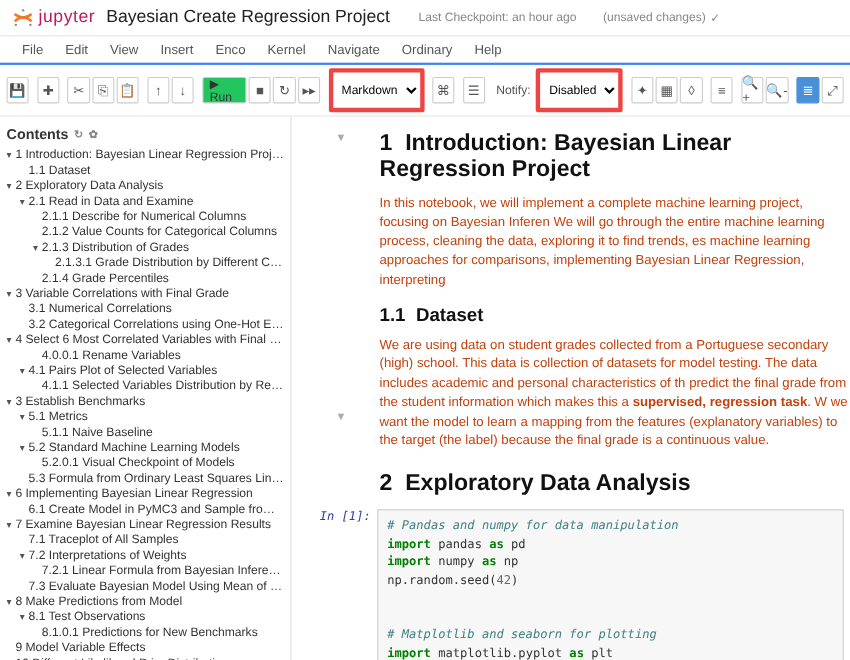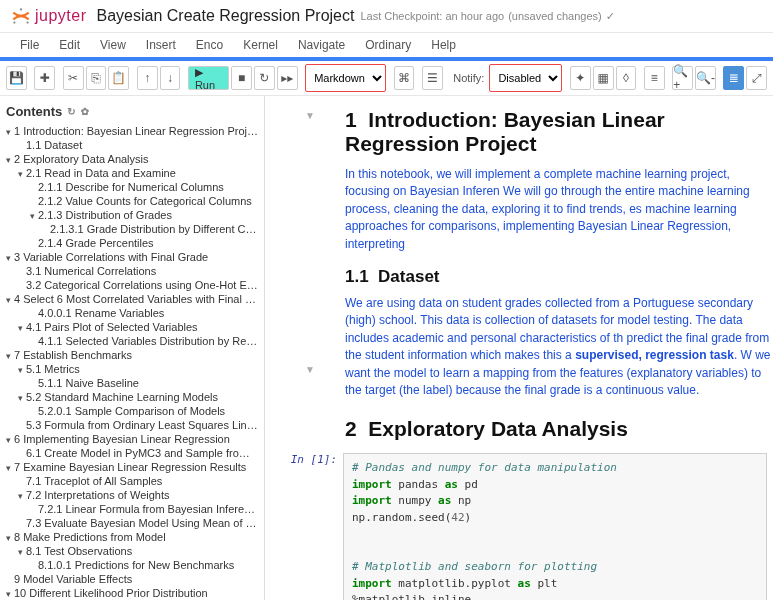--- a/index.html
+++ b/index.html
@@ -2,48 +2,48 @@
 <html><head>
 <meta charset="utf-8">
 <style>
 * { box-sizing: border-box; margin: 0; padding: 0; }
 body { font-family: "Helvetica Neue", Helvetica, Arial, sans-serif; font-size: 13px; color: #333; background: #fff; width: 773px; height: 600px; overflow: hidden; }
 .header { display: flex; align-items: center; padding: 5px 10px; border-bottom: 1px solid #e7e7e7; }
 .logo { display: flex; align-items: center; margin-right: 10px; }
 .logo-svg { width: 22px; height: 22px; margin-right: 3px; }
 .logo-text { font-size: 16px; color: #be185d; letter-spacing: 0.5px; }
 .title { font-size: 16px; color: #222; margin-right: 6px; }
-.checkpoint { font-size: 11px; color: #888; margin-right: 4px; }
+.checkpoint { font-size: 11px; color: #888; margin-right: 4px; margin-left: 20px; }
 .check { font-size: 11px; color: #888; }
-.menubar { display: flex; padding: 2px 10px; border-bottom: 4px solid #3b82f6; font-size: 12px; color: #555; }
+.menubar { display: flex; padding: 2px 10px; border-bottom: 2px solid #3b82f6; font-size: 12px; color: #555; }
 .menubar > div { padding: 3px 10px; cursor: pointer; }
 .toolbar { display: flex; align-items: center; padding: 3px 6px; border-bottom: 1px solid #e7e7e7; gap: 2px; flex-wrap: nowrap; }
 .tb-btn { border: 1px solid #ccc; border-radius: 2px; background: #fff; width: 24px; height: 24px; display: flex; align-items: center; justify-content: center; font-size: 12px; color: #555; cursor: pointer; }
 .tb-sep { width: 4px; }
-.tb-run { border: 1px solid #ccc; border-radius: 2px; background: #5eead4; height: 24px; padding: 0 6px; display: flex; align-items: center; font-size: 11px; cursor: pointer; }
-.tb-sel { border: 1px solid #ef4444; border-radius: 2px; background: #fff; height: 28px; font-size: 11px; padding: 0 4px; }
+.tb-run { border: 1px solid #ccc; border-radius: 2px; background: #22c55e; height: 24px; padding: 0 6px; display: flex; align-items: center; font-size: 11px; cursor: pointer; }
+.tb-sel { border: 4px solid #ef4444; border-radius: 2px; background: #fff; height: 40px; font-size: 11px; padding: 0 4px; }
 .tb-notify-lbl { font-size: 11px; color: #555; padding: 0 3px; }
 .tb-btn.active { background: #4a90d9; color: #fff; border-color: #4a90d9; }
 .main { display: flex; height: calc(100% - 90px); justify-content: center; }
 .sidebar { width: 265px; border-right: 1px solid #ddd; padding: 8px 6px; overflow: hidden; font-size: 11px; color: #333; }
 .contents-hdr { font-weight: bold; font-size: 13px; margin-bottom: 5px; display: flex; align-items: center; gap: 5px; }
 .toc { list-style: none; }
 .toc li { white-space: nowrap; overflow: hidden; text-overflow: ellipsis; padding: 1px 0; }
 .toc .l1 { margin-left: 0; }
 .toc .l2 { margin-left: 12px; }
 .toc .l3 { margin-left: 24px; }
 .toc .l4 { margin-left: 36px; }
 .toc .caret { display: inline-block; width: 8px; font-size: 9px; color: #555; }
 .content { flex: 1; overflow: hidden; padding: 12px 0 0 0; position: relative; }
 .cell-collapse { position: absolute; left: 40px; top: 14px; color: #aaa; font-size: 10px; }
 .cell-collapse2 { position: absolute; left: 40px; top: 268px; color: #aaa; font-size: 10px; }
 .section { margin-left: 80px; margin-right: 0; }
 .section h1 { font-size: 21px; font-weight: bold; margin-bottom: 10px; color: #111; }
 .section h2 { font-size: 17px; font-weight: bold; margin: 14px 0 8px 0; color: #111; }
-.section p { font-size: 12px; line-height: 1.45; color: #1d4ed8; margin-bottom: 8px; }
+.section p { font-size: 12px; line-height: 1.45; color: #c2410c; margin-bottom: 8px; }
 .section .bold { font-weight: bold; margin-top: 48px; }
 .code-cell { margin-left: 24px; margin-top: 12px; }
 .prompt { display: inline-block; width: 54px; font-family: monospace; font-size: 11px; color: #303F9F; vertical-align: top; text-align: right; padding-right: 6px; font-style: italic; }
 .code-area { display: inline-block; width: calc(100% - 60px); border: 1px solid #cfcfcf; background: #f7f7f7; vertical-align: top; }
 .code-inner { font-family: Menlo, Consolas, monospace; font-size: 11px; padding: 6px 8px; line-height: 1.5; white-space: pre; color: #333; }
 .c-comment { color: #408080; font-style: italic; }
 .c-kw { color: #008000; font-weight: bold; }
 .c-num { color: #666; }
 </style>
 </head>
@@ -134,25 +134,25 @@
         <li class="l3"><span class="caret">▾</span><span>2.1.3  Distribution of Grades</span></li>
         <li class="l4"><span class="caret"></span><span>2.1.3.1  Grade Distribution by Different Categ</span></li>
         <li class="l3"><span class="caret"></span><span>2.1.4  Grade Percentiles</span></li>
         <li class="l1"><span class="caret">▾</span><span>3  Variable Correlations with Final Grade</span></li>
         <li class="l2"><span class="caret"></span><span>3.1  Numerical Correlations</span></li>
         <li class="l2"><span class="caret"></span><span>3.2  Categorical Correlations using One-Hot Enco</span></li>
         <li class="l1"><span class="caret">▾</span><span>4  Select 6 Most Correlated Variables with Final Sco</span></li>
         <li class="l3"><span class="caret"></span><span>4.0.0.1  Rename Variables</span></li>
         <li class="l2"><span class="caret">▾</span><span>4.1  Pairs Plot of Selected Variables</span></li>
         <li class="l3"><span class="caret"></span><span>4.1.1  Selected Variables Distribution by Relatio</span></li>
-        <li class="l1"><span class="caret">▾</span><span>7  Establish Benchmarks</span></li>
+        <li class="l1"><span class="caret">▾</span><span>3  Establish Benchmarks</span></li>
         <li class="l2"><span class="caret">▾</span><span>5.1  Metrics</span></li>
         <li class="l3"><span class="caret"></span><span>5.1.1  Naive Baseline</span></li>
         <li class="l2"><span class="caret">▾</span><span>5.2  Standard Machine Learning Models</span></li>
-        <li class="l3"><span class="caret"></span><span>5.2.0.1  Sample Comparison of Models</span></li>
+        <li class="l3"><span class="caret"></span><span>5.2.0.1  Visual Checkpoint of Models</span></li>
         <li class="l2"><span class="caret"></span><span>5.3  Formula from Ordinary Least Squares Linear</span></li>
         <li class="l1"><span class="caret">▾</span><span>6  Implementing Bayesian Linear Regression</span></li>
         <li class="l2"><span class="caret"></span><span>6.1  Create Model in PyMC3 and Sample from Po</span></li>
         <li class="l1"><span class="caret">▾</span><span>7  Examine Bayesian Linear Regression Results</span></li>
         <li class="l2"><span class="caret"></span><span>7.1  Traceplot of All Samples</span></li>
         <li class="l2"><span class="caret">▾</span><span>7.2  Interpretations of Weights</span></li>
         <li class="l3"><span class="caret"></span><span>7.2.1  Linear Formula from Bayesian Inference u</span></li>
         <li class="l2"><span class="caret"></span><span>7.3  Evaluate Bayesian Model Using Mean of Mod</span></li>
         <li class="l1"><span class="caret">▾</span><span>8  Make Predictions from Model</span></li>
         <li class="l2"><span class="caret">▾</span><span>8.1  Test Observations</span></li>

